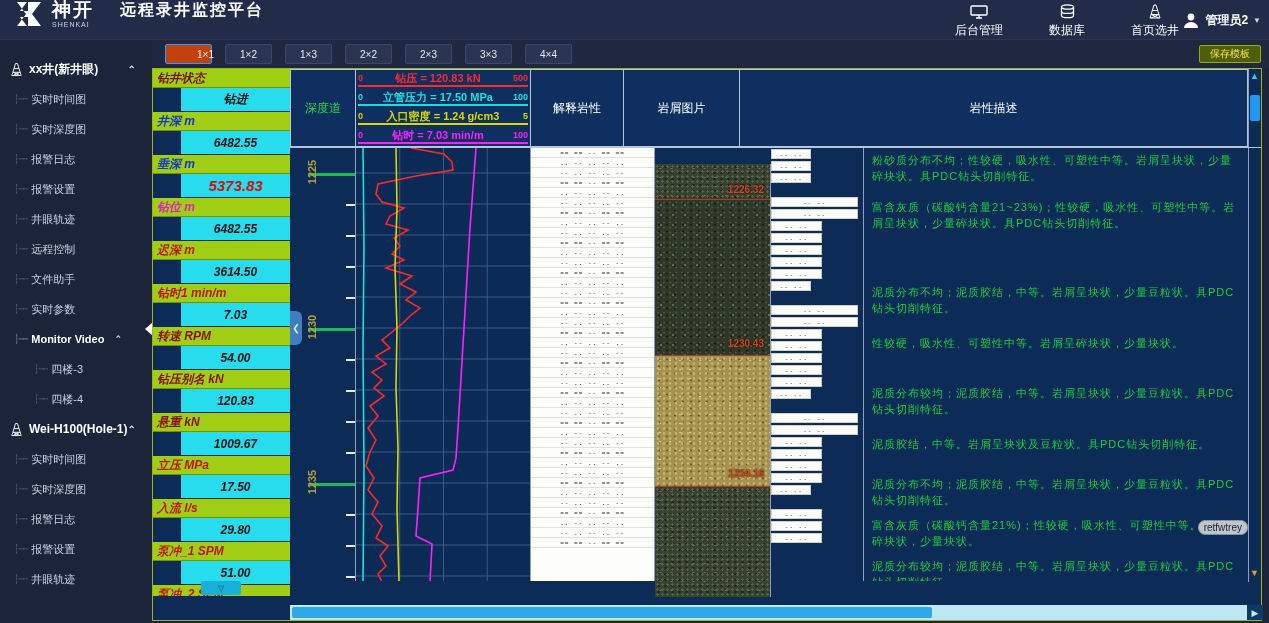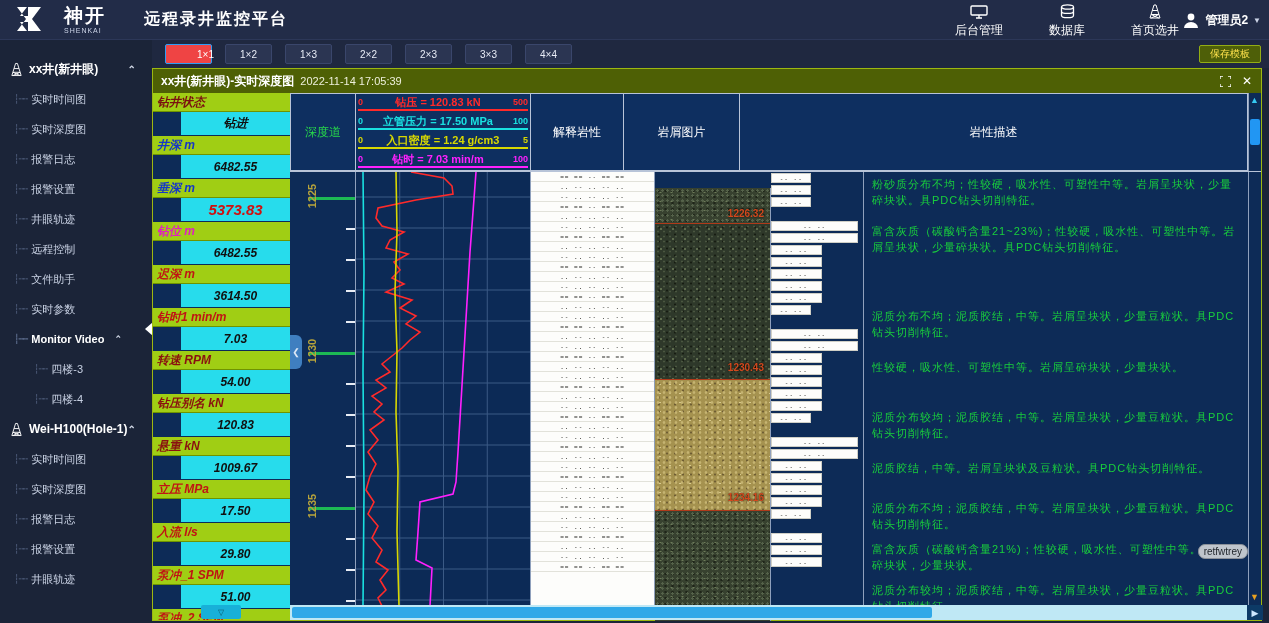--- a/index.html
+++ b/index.html
@@ -1,20 +1,20 @@
 <!DOCTYPE html>
 <html><head>
 <meta charset="utf-8">
 <style>
   html,body{margin:0;padding:0;background:#000;}
   *{box-sizing:border-box;font-family:"Liberation Sans",sans-serif;}
   #app{position:relative;width:1269px;height:623px;background:#1b2438;overflow:hidden;}
 
   
-  .hdr{position:absolute;left:0;top:0;width:1269px;height:40px;background:#222c48;display:flex;align-items:center;border-bottom:1px solid #2c3758;gap:12px;}
+  .hdr{position:absolute;left:0;top:0;width:1269px;height:40px;background:#222c48;display:flex;border-bottom:1px solid #2c3758;}
   .logo-mark{width:30px;height:30px;margin-left:14px;}
   .brand{display:flex;flex-direction:column;margin-left:8px;line-height:1;}
   .brand-cn{color:#fff;font-size:19px;font-weight:bold;letter-spacing:2px;}
   .brand-en{color:#cdd5e8;font-size:7px;letter-spacing:1px;margin-top:2px;}
   .hdr-title{color:#fff;font-size:16px;font-weight:bold;margin-left:26px;letter-spacing:2px;}
   .hdr-nav{position:absolute;right:90px;top:0;height:40px;display:flex;align-items:center;gap:46px;}
   .nav-item{display:flex;flex-direction:column;align-items:center;color:#fff;font-size:12px;cursor:pointer;line-height:1;}
   .nav-item svg{margin-bottom:3px;}
   .user{position:absolute;right:8px;top:0;height:40px;display:flex;align-items:center;gap:5px;color:#fff;font-size:12px;font-weight:bold;}
   .avatar{width:18px;height:18px;}
@@ -25,21 +25,21 @@
   .tree-root{display:flex;align-items:center;height:30px;color:#fff;font-size:12px;font-weight:bold;cursor:pointer;padding-left:10px;position:relative;}
   .tree-root .chev{position:absolute;right:12px;color:#cfd6e4;font-size:10px;}
   .tree-item{height:30px;display:flex;align-items:center;color:#c9d2e4;font-size:11px;cursor:pointer;padding-left:14px;white-space:nowrap;}
   .tree-item .dash{color:#5a6a8a;font-size:9px;margin-right:4px;letter-spacing:-1px;}
   .tree-item.lvl2{padding-left:34px;}
   .sb-collapse{position:absolute;left:145px;top:322px;width:0;height:0;border-top:7px solid transparent;border-bottom:7px solid transparent;border-right:8px solid #fff;cursor:pointer;}
 
   
   .toolbar{position:absolute;left:152px;top:40px;width:1117px;height:28px;background:#1f2840;display:flex;align-items:center;}
   .lay-btn{width:47px;height:20px;margin-left:13px;background:#2b3552;border:1px solid #3a466b;color:#e8ecf6;font-size:10px;display:flex;align-items:center;justify-content:center;border-radius:2px;cursor:pointer;}
-  .lay-btn.active{background:#ef4444;border-color:#2e9df5;color:#fff;padding-left:34px;}
+  .lay-btn.active{background:#c2410c;border-color:#2e9df5;color:#fff;padding-left:34px;}
   .save-btn{position:absolute;right:8px;top:5px;height:18px;padding:0 10px;background:#4e5f08;border:1px solid #93ad14;color:#ffe34d;font-size:10px;display:flex;align-items:center;border-radius:2px;cursor:pointer;}
 
   
   .win{position:absolute;left:152px;top:68px;width:1110px;height:553px;border:1px solid #9cb810;background:#0d2b57;}
   .win-title{height:24px;background:#4e6005;display:flex;align-items:center;padding:0 8px;color:#fff;font-size:12px;position:relative;}
   .win-title .t1{font-weight:bold;}
   .win-title .t2{margin-left:6px;font-size:11px;color:#eef0dc;}
   .win-ico{position:absolute;top:4px;width:16px;height:16px;color:#fff;font-size:12px;display:flex;align-items:center;justify-content:center;cursor:pointer;}
   .ico-max{right:28px;}
   .ico-close{right:6px;}
@@ -230,30 +230,20 @@
       <div class="lay-btn ">1×2</div>
       <div class="lay-btn ">1×3</div>
       <div class="lay-btn ">2×2</div>
       <div class="lay-btn ">2×3</div>
       <div class="lay-btn ">3×3</div>
       <div class="lay-btn ">4×4</div>
     </div>
   <div class="save-btn" style="top:45px;">保存模板</div>
 
   <div class="win">
-    <div class="win-title">
-      <span class="t1">xx井(新井眼)-实时深度图</span>
-      <span class="t2">2022-11-14 17:05:39</span>
-      <span class="win-ico ico-max">
-        <svg width="11" height="11" viewBox="0 0 11 11">
-            <path d="M0 3 V0 H3 M8 0 H11 V3 M11 8 V11 H8 M3 11 H0 V8" fill="none" stroke="#fff" stroke-width="1.4"></path>
-          </svg>
-      </span>
-      <span class="win-ico ico-close">✕</span>
-    </div>
 
     <div class="win-body">
 
       <div class="params" id="params">
           <div class="p-label" style="color:#7a1010">钻井状态</div>
     <div class="p-value" style="color:#101010;font-size:12px">钻进</div>
           <div class="p-label" style="color:#1436c8">井深 m</div>
     <div class="p-value" style="color:#101010;font-size:12px">6482.55</div>
           <div class="p-label" style="color:#1436c8">垂深 m</div>
     <div class="p-value" style="color:#d01010;font-size:15px">5373.83</div>

